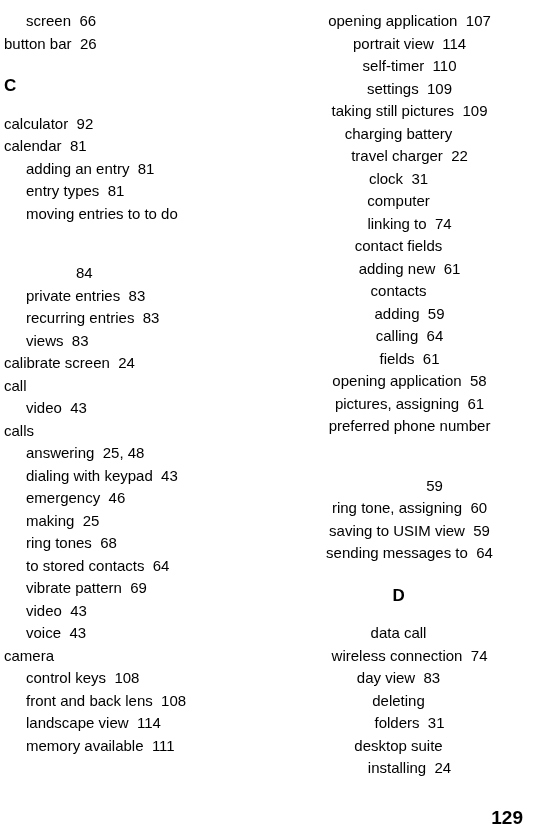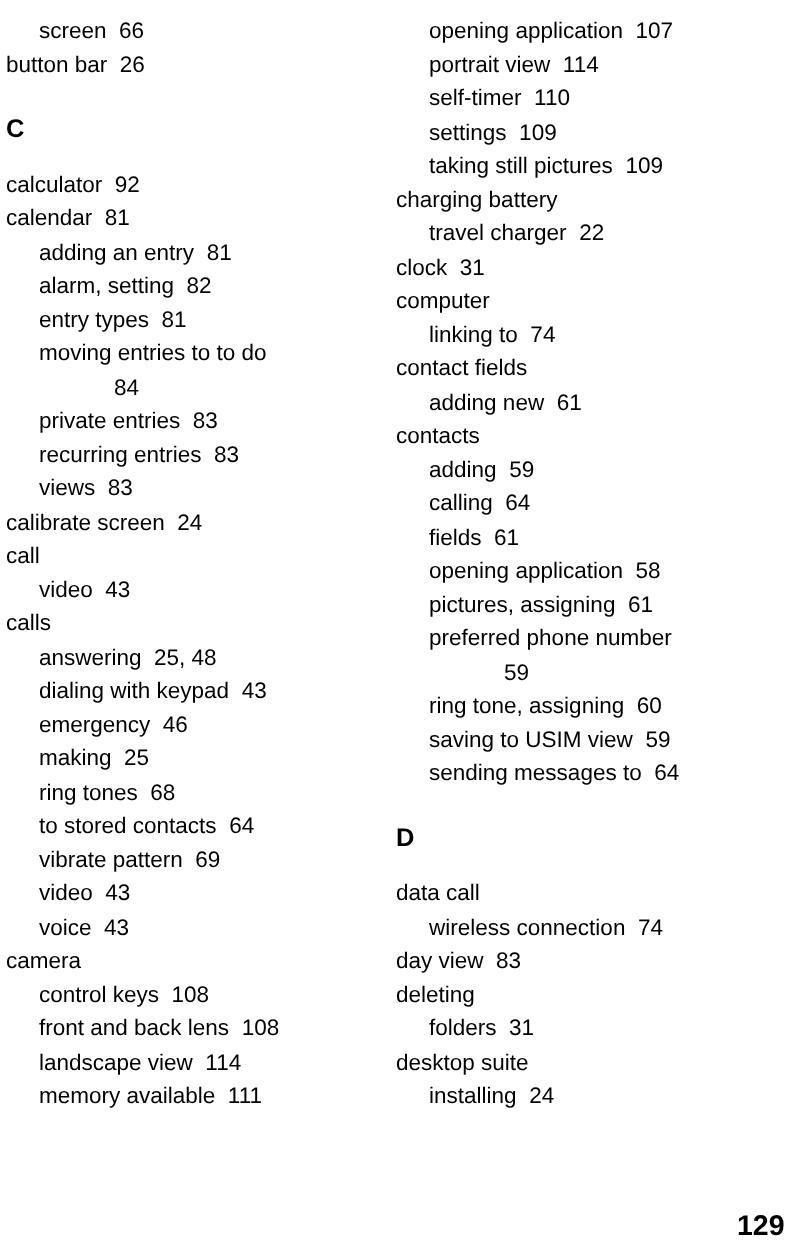--- a/index.html
+++ b/index.html
@@ -29,35 +29,37 @@
     flex-direction: column;
     line-height: 1.5;
   }
   .col-left {
     width: 255px;
     padding-left: 4px;
   }
   .col-right {
     width: 270px;
     padding-left: 6px;
+    text-align: center;
   }
   .section-head {
     font-weight: bold;
     font-size: 17px;
     margin-top: 18px;
     margin-bottom: 14px;
   }
   .lvl0 {
     padding-left: 0;
   }
   .lvl1 {
     padding-left: 22px;
   }
   .lvl2 {
     padding-left: 72px;
+    margin-top: 37px;
   }
   .entry {
     white-space: pre;
   }
   .page-num {
     position: absolute;
     bottom: 8px;
     right: 10px;
     font-weight: bold;
     font-size: 19px;
@@ -68,21 +70,20 @@
 
 <div class="page">
   <div class="columns">
     <div class="col col-left">
         <div class="entry lvl1"><span>screen</span>  <span>66</span></div>
         <div class="entry lvl0"><span>button bar</span>  <span>26</span></div>
         <div class="section-head lvl0">C</div>
         <div class="entry lvl0"><span>calculator</span>  <span>92</span></div>
         <div class="entry lvl0"><span>calendar</span>  <span>81</span></div>
         <div class="entry lvl1"><span>adding an entry</span>  <span>81</span></div>
-        <div class="entry lvl1"><span>alarm, setting</span>  <span>82</span></div>
         <div class="entry lvl1"><span>entry types</span>  <span>81</span></div>
         <div class="entry lvl1"><span>moving entries to to do</span></div>
         <div class="entry lvl2">84</div>
         <div class="entry lvl1"><span>private entries</span>  <span>83</span></div>
         <div class="entry lvl1"><span>recurring entries</span>  <span>83</span></div>
         <div class="entry lvl1"><span>views</span>  <span>83</span></div>
         <div class="entry lvl0"><span>calibrate screen</span>  <span>24</span></div>
         <div class="entry lvl0"><span>call</span></div>
         <div class="entry lvl1"><span>video</span>  <span>43</span></div>
         <div class="entry lvl0"><span>calls</span></div>

